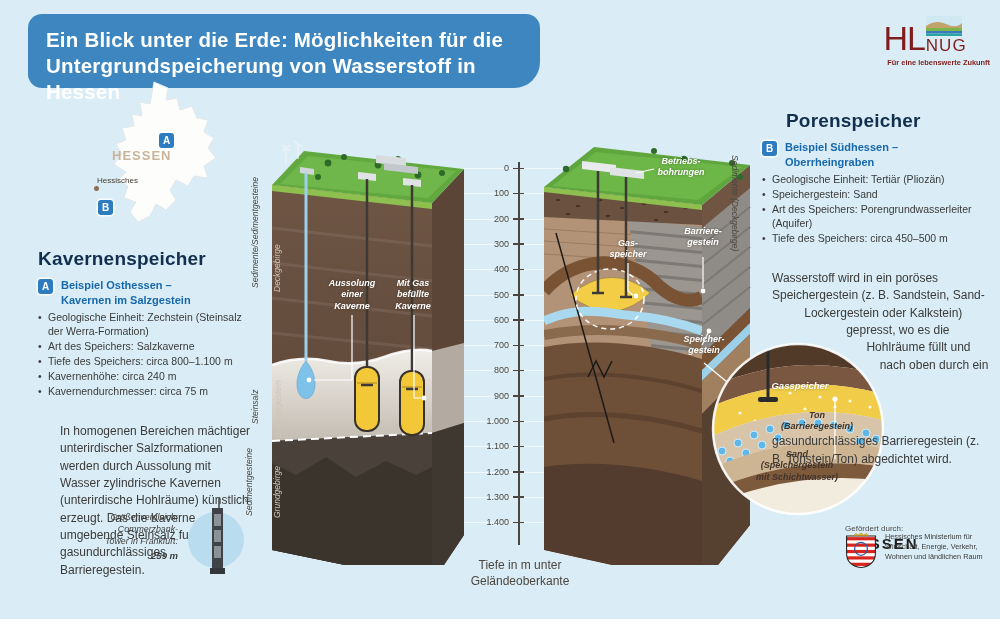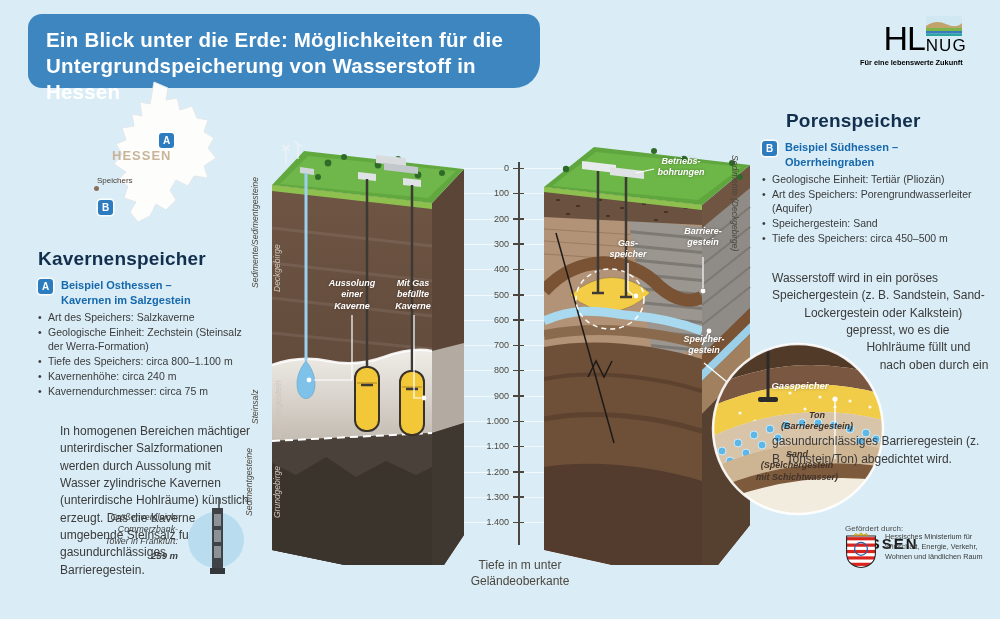--- a/index.html
+++ b/index.html
@@ -7,21 +7,21 @@
        background:#daedf6;font-family:"Liberation Sans",sans-serif;color:#3a3a3a;}
   .abs{position:absolute;}
   .pre{white-space:pre-line;}
 
   
   .banner{left:28px;top:14px;width:512px;height:74px;background:#3d86c0;
           border-radius:14px 14px 26px 14px;box-sizing:border-box;padding:13px 18px;}
   .banner h1{margin:0;font-size:20.5px;line-height:1.28;color:#ffffff;font-weight:bold;letter-spacing:.2px;}
 
   
-  .hlnug{left:860px;top:16px;width:130px;text-align:left;color:#000000;}
+  .hlnug{left:860px;top:16px;width:130px;text-align:right;color:#7f1d1d;}
   .hl-row{display:flex;align-items:flex-end;justify-content:center;}
   .hl-big{font-size:34px;line-height:.9;font-weight:400;letter-spacing:-1px;}
   .hl-stack{display:flex;flex-direction:column;align-items:flex-start;margin-left:1px;}
   .hl-nug{font-size:17px;line-height:1;font-weight:400;letter-spacing:1px;}
   .hl-tag{font-size:7.4px;font-weight:bold;margin-top:4px;}
 
   
   .map-hessen-label{left:112px;top:148px;font-size:13px;font-weight:bold;color:#c9b49a;letter-spacing:1px;}
   .map-city{left:97px;top:176px;font-size:8px;color:#463c33;}
   .map-dot{left:94px;top:186px;width:5px;height:5px;border-radius:50%;background:#8a6f5a;}
@@ -424,35 +424,35 @@
       <span class="hl-nug">NUG</span>
     </span>
   </div>
   <div class="hl-tag">Für eine lebenswerte Zukunft</div>
 </div>
 
 <svg class="abs" style="left:80px;top:80px;" width="160" height="162" viewBox="0 0 160 162">
   <path d="M74,2 L88,8 L86,20 L97,18 L100,30 L112,26 L117,38 L128,40 L124,52 L134,58 L128,68 L136,78 L124,86 L128,98 L114,96 L108,106 L96,100 L90,110 L96,120 L86,130 L76,124 L70,136 L58,142 L50,132 L56,122 L44,118 L48,106 L38,100 L46,92 L34,84 L42,74 L36,64 L46,60 L42,48 L54,46 L52,34 L62,36 L60,22 L70,24 Z" fill="#fdfdfc" stroke="#e2e8ec" stroke-width="1"></path>
 </svg>
 <div class="abs map-hessen-label">HESSEN</div>
-<div class="abs map-city">Speichers</div>
+<div class="abs map-city">Hessisches</div>
 <div class="abs map-dot"></div>
 <div class="abs badge badge-a">A</div>
 <div class="abs badge badge-b">B</div>
 
 <div class="abs col col-left">
   <h3>Kavernenspeicher</h3>
   <div class="subrow">
     <div class="badge">A</div>
     <div class="subhead pre">Beispiel Osthessen –
 Kavernen im Salzgestein</div>
   </div>
   <ul class="bullets">
+      <li>Geologische Einheit: Zechstein (Steinsalz der Werra-Formation)</li>
       <li>Art des Speichers: Salzkaverne</li>
-      <li>Geologische Einheit: Zechstein (Steinsalz der Werra-Formation)</li>
       <li>Tiefe des Speichers: circa 800–1.100 m</li>
       <li>Kavernenhöhe: circa 240 m</li>
       <li>Kavernendurchmesser: circa 75 m</li>
     </ul>
   <p class="para">In homogenen Bereichen mächtiger unterirdischer Salzformationen werden durch Aussolung mit Wasser zylindrische Kavernen (unterirdische Hohlräume) künstlich erzeugt. Das die Kaverne umgebende Steinsalz fungiert als gasundurchlässiges Barrieregestein.</p>
 </div>
 
 <div class="abs compare">
   <div class="cmp-text">
     <div class="pre">Größenvergleich:
@@ -474,22 +474,22 @@
 
 <div class="abs col col-right">
   <h3>Porenspeicher</h3>
   <div class="subrow">
     <div class="badge">B</div>
     <div class="subhead pre">Beispiel Südhessen –
 Oberrheingraben</div>
   </div>
   <ul class="bullets">
       <li>Geologische Einheit: Tertiär (Pliozän)</li>
+      <li>Speichergestein: Sand</li>
       <li>Art des Speichers: Porengrundwasserleiter (Aquifer)</li>
-      <li>Speichergestein: Sand</li>
       <li>Tiefe des Speichers: circa 450–500 m</li>
     </ul>
   <p class="para"><span class="inset-spacer"></span><span>Wasserstoff wird in ein poröses Speichergestein (z. B. Sandstein, Sand-Lockergestein oder Kalkstein) gepresst, wo es die Hohlräume füllt und nach oben durch ein gasundurchlässiges Barrieregestein (z. B. Tonstein/Ton) abgedichtet wird.</span></p>
 </div>
 
 <div class="abs funding">Gefördert durch:</div>
 <div class="abs hessen-word">HESSEN</div>
 <div class="abs ministry-row">
   <svg width="32" height="38" viewBox="0 0 30 34">
     <defs>

